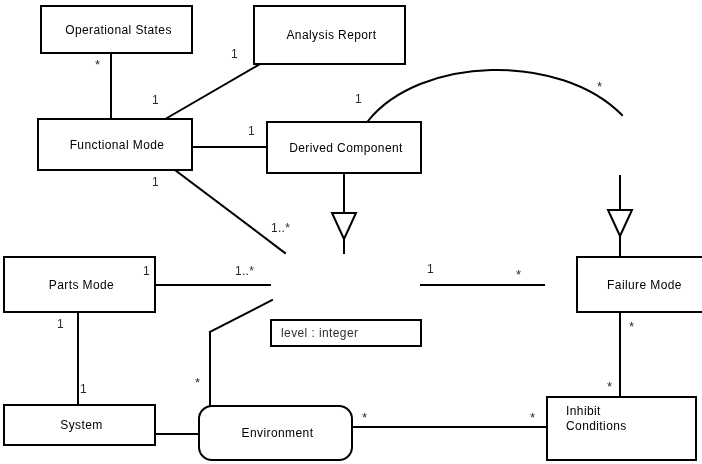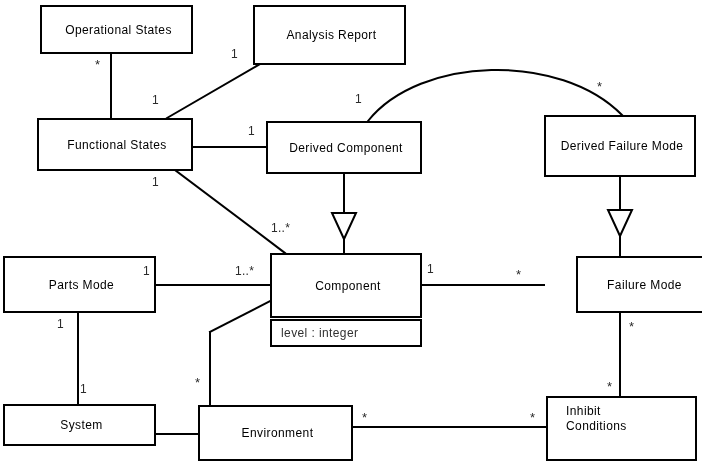--- a/index.html
+++ b/index.html
@@ -134,51 +134,45 @@
 
   <div class="node" style="left:40px; top:5px; width:153px; height:49px;">
     <div class="name">Operational States</div>
   </div>
 
   <div class="node" style="left:253px; top:5px; width:153px; height:60px;">
     <div class="name">Analysis Report</div>
   </div>
 
   <div class="node" style="left:37px; top:118px; width:156px; height:53px;">
-    <div class="name">Functional States</div>
+    <div class="name">Functional Mode</div>
   </div>
 
   <div class="node" style="left:266px; top:121px; width:156px; height:53px;">
     <div class="name">Derived Component</div>
   </div>
 
-  <div class="node" style="left:544px; top:115px; width:152px; height:62px;">
-    <div class="name">Derived Failure Mode</div>
-  </div>
 
   <div class="node" style="left:3px; top:256px; width:153px; height:57px;">
     <div class="name">Parts Mode</div>
   </div>
 
-  <div class="node compartmented" style="left:270px; top:253px; width:152px; height:65px;">
-    <div class="name">Component</div>
-  </div>
   <div class="attrbox" style="left:270px; top:319px; width:152px; height:28px;padding-left:28px;">
     <div class="attr">level : integer</div>
   </div>
 
   <div class="node" style="left:544px; top:256px; width:133px; height:57px;margin-left:32px;">
     <div class="name">Failure Mode</div>
   </div>
 
   <div class="node" style="left:3px; top:404px; width:153px; height:42px;">
     <div class="name">System</div>
   </div>
 
-  <div class="node" style="left:198px; top:405px; width:155px; height:56px;">
+  <div class="node" style="left:198px; top:405px; width:155px; height:56px;border-radius:14px;">
     <div class="name">Environment</div>
   </div>
 
   <div class="node twoline" style="left:546px; top:396px; width:151px; height:65px;">
     <div class="name">Inhibit
 Conditions</div>
   </div>
 
   <div class="mult star" style="left:95px; top:60px;">*</div>
 

